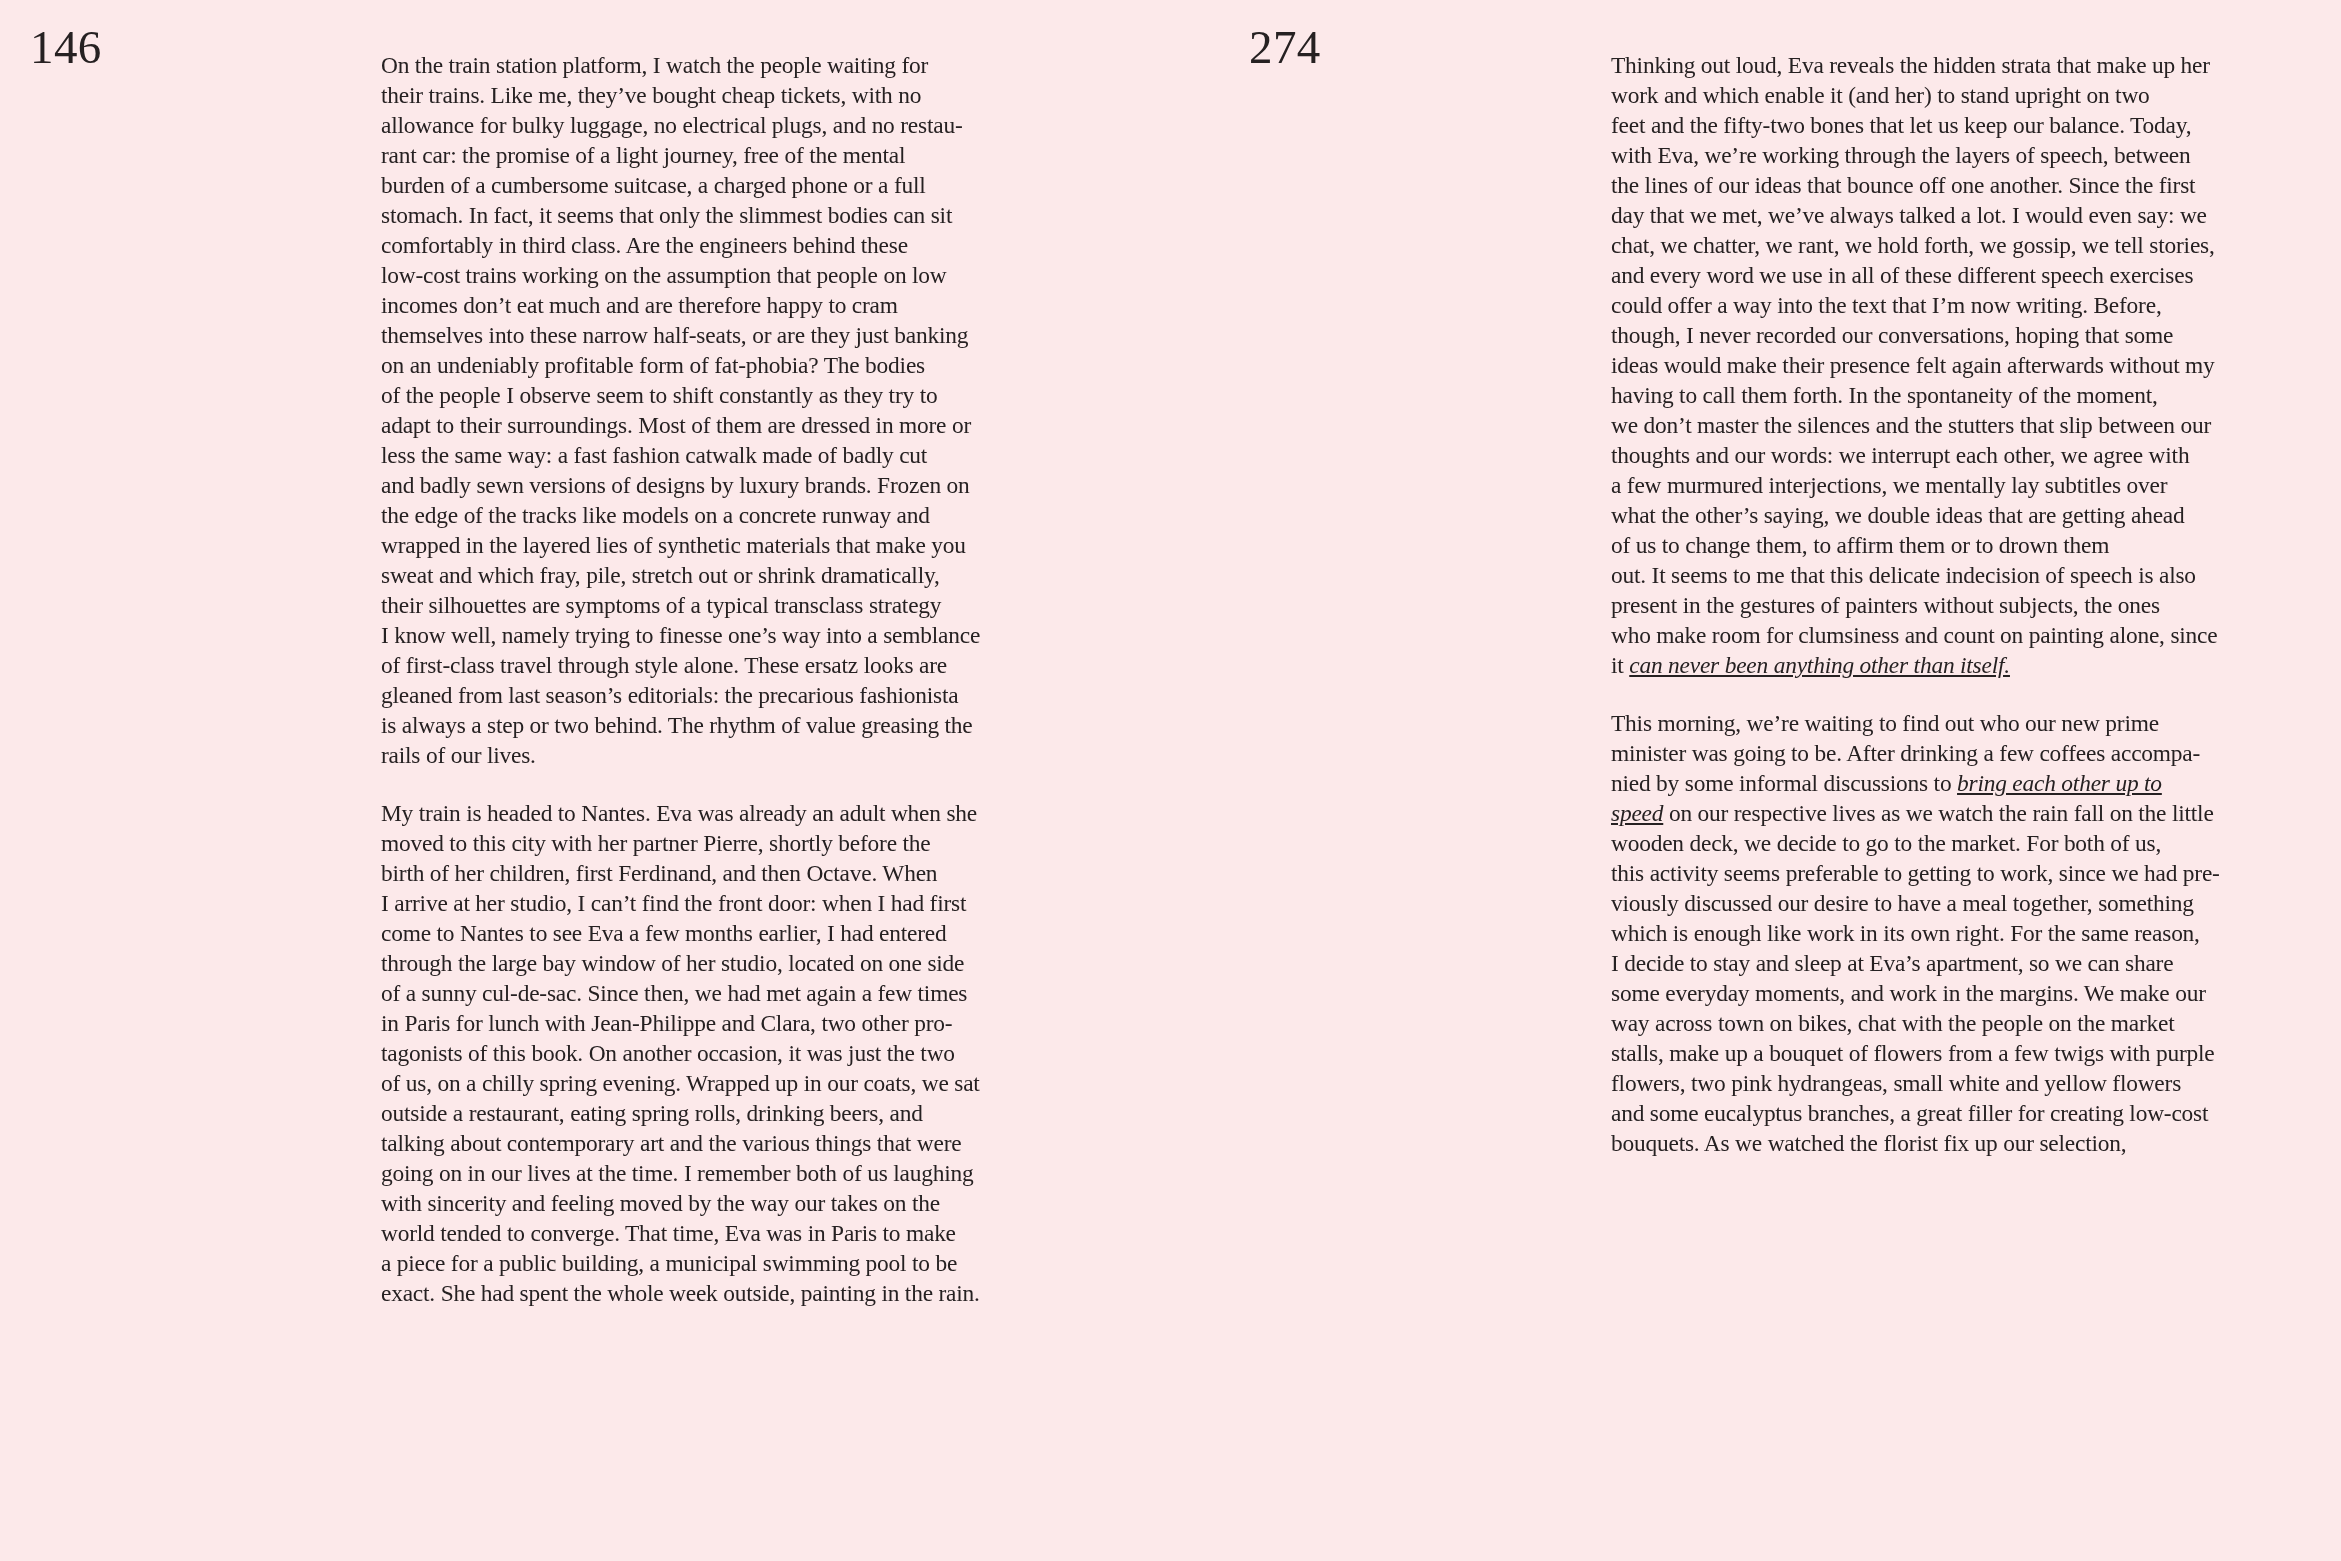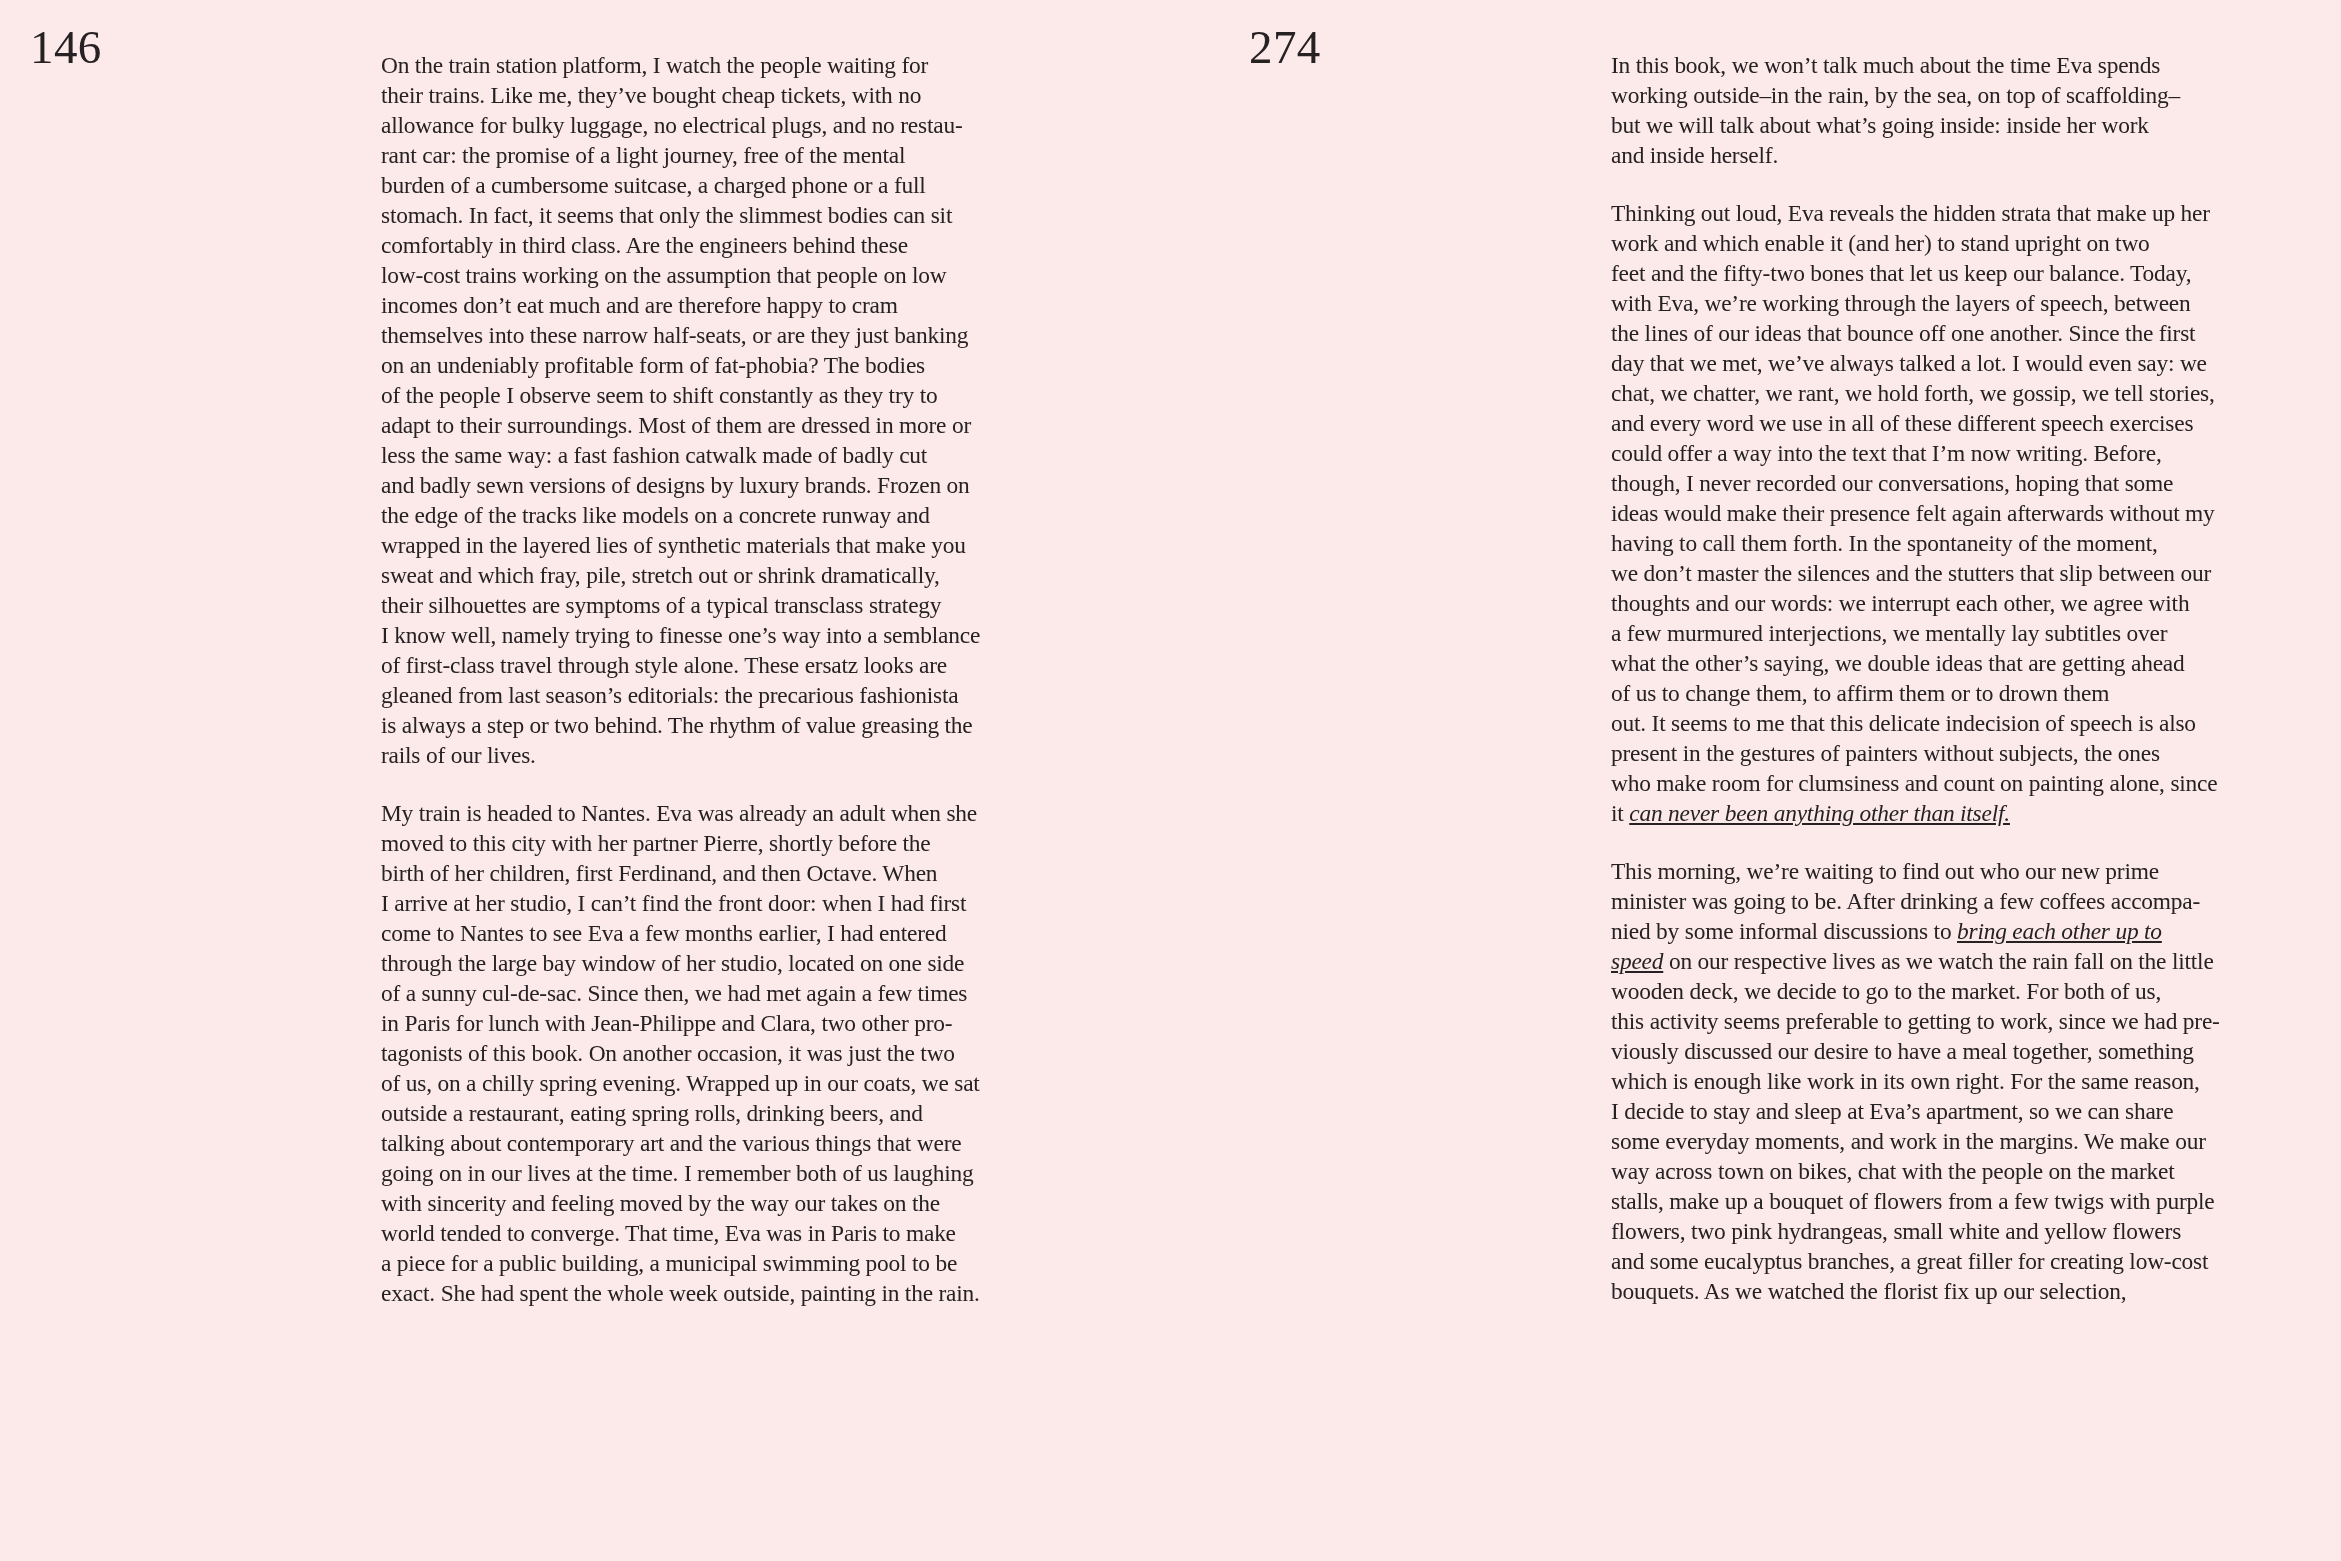--- a/index.html
+++ b/index.html
@@ -55,19 +55,18 @@
   <div class="page-number" id="num-left">146</div>
 
   <div class="text-col" id="col-left">
       <p class="para">On the train station platform, I watch the people waiting for<br>their trains. Like me, they’ve bought cheap tickets, with no<br>allowance for bulky luggage, no electrical plugs, and no restau-<br>rant car: the promise of a light journey, free of the mental<br>burden of a cumbersome suitcase, a charged phone or a full<br>stomach. In fact, it seems that only the slimmest bodies can sit<br>comfortably in third class. Are the engineers behind these<br>low-cost trains working on the assumption that people on low<br>incomes don’t eat much and are therefore happy to cram<br>themselves into these narrow half-seats, or are they just banking<br>on an undeniably profitable form of fat-phobia? The bodies<br>of the people I observe seem to shift constantly as they try to<br>adapt to their surroundings. Most of them are dressed in more or<br>less the same way: a fast fashion catwalk made of badly cut<br>and badly sewn versions of designs by luxury brands. Frozen on<br>the edge of the tracks like models on a concrete runway and<br>wrapped in the layered lies of synthetic materials that make you<br>sweat and which fray, pile, stretch out or shrink dramatically,<br>their silhouettes are symptoms of a typical transclass strategy<br>I know well, namely trying to finesse one’s way into a semblance<br>of first-class travel through style alone. These ersatz looks are<br>gleaned from last season’s editorials: the precarious fashionista<br>is always a step or two behind. The rhythm of value greasing the<br>rails of our lives.</p>
       <p class="para">My train is headed to Nantes. Eva was already an adult when she<br>moved to this city with her partner Pierre, shortly before the<br>birth of her children, first Ferdinand, and then Octave. When<br>I arrive at her studio, I can’t find the front door: when I had first<br>come to Nantes to see Eva a few months earlier, I had entered<br>through the large bay window of her studio, located on one side<br>of a sunny cul-de-sac. Since then, we had met again a few times<br>in Paris for lunch with Jean-Philippe and Clara, two other pro-<br>tagonists of this book. On another occasion, it was just the two<br>of us, on a chilly spring evening. Wrapped up in our coats, we sat<br>outside a restaurant, eating spring rolls, drinking beers, and<br>talking about contemporary art and the various things that were<br>going on in our lives at the time. I remember both of us laughing<br>with sincerity and feeling moved by the way our takes on the<br>world tended to converge. That time, Eva was in Paris to make<br>a piece for a public building, a municipal swimming pool to be<br>exact. She had spent the whole week outside, painting in the rain.</p>
     </div>
 
   <div class="page-number" id="num-right">274</div>
 
   <div class="text-col" id="col-right">
-      <p class="para">In this book, we won’t talk much about the time Eva spends<br>working outside–in the rain, by the sea, on top of scaffolding–<br>but we will talk about what’s going inside: inside her work<br>and inside herself.</p>
       <p class="para">Thinking out loud, Eva reveals the hidden strata that make up her<br>work and which enable it (and her) to stand upright on two<br>feet and the fifty-two bones that let us keep our balance. Today,<br>with Eva, we’re working through the layers of speech, between<br>the lines of our ideas that bounce off one another. Since the first<br>day that we met, we’ve always talked a lot. I would even say: we<br>chat, we chatter, we rant, we hold forth, we gossip, we tell stories,<br>and every word we use in all of these different speech exercises<br>could offer a way into the text that I’m now writing. Before,<br>though, I never recorded our conversations, hoping that some<br>ideas would make their presence felt again afterwards without my<br>having to call them forth. In the spontaneity of the moment,<br>we don’t master the silences and the stutters that slip between our<br>thoughts and our words: we interrupt each other, we agree with<br>a few murmured interjections, we mentally lay subtitles over<br>what the other’s saying, we double ideas that are getting ahead<br>of us to change them, to affirm them or to drown them<br>out. It seems to me that this delicate indecision of speech is also<br>present in the gestures of painters without subjects, the ones<br>who make room for clumsiness and count on painting alone, since<br>it <i>can never been anything other than itself.</i></p>
       <p class="para">This morning, we’re waiting to find out who our new prime<br>minister was going to be. After drinking a few coffees accompa-<br>nied by some informal discussions to <i>bring each other up to</i><br><i>speed</i> on our respective lives as we watch the rain fall on the little<br>wooden deck, we decide to go to the market. For both of us,<br>this activity seems preferable to getting to work, since we had pre-<br>viously discussed our desire to have a meal together, something<br>which is enough like work in its own right. For the same reason,<br>I decide to stay and sleep at Eva’s apartment, so we can share<br>some everyday moments, and work in the margins. We make our<br>way across town on bikes, chat with the people on the market<br>stalls, make up a bouquet of flowers from a few twigs with purple<br>flowers, two pink hydrangeas, small white and yellow flowers<br>and some eucalyptus branches, a great filler for creating low-cost<br>bouquets. As we watched the florist fix up our selection,</p>
     </div>
 
 </div>
 
 
 </body></html>

